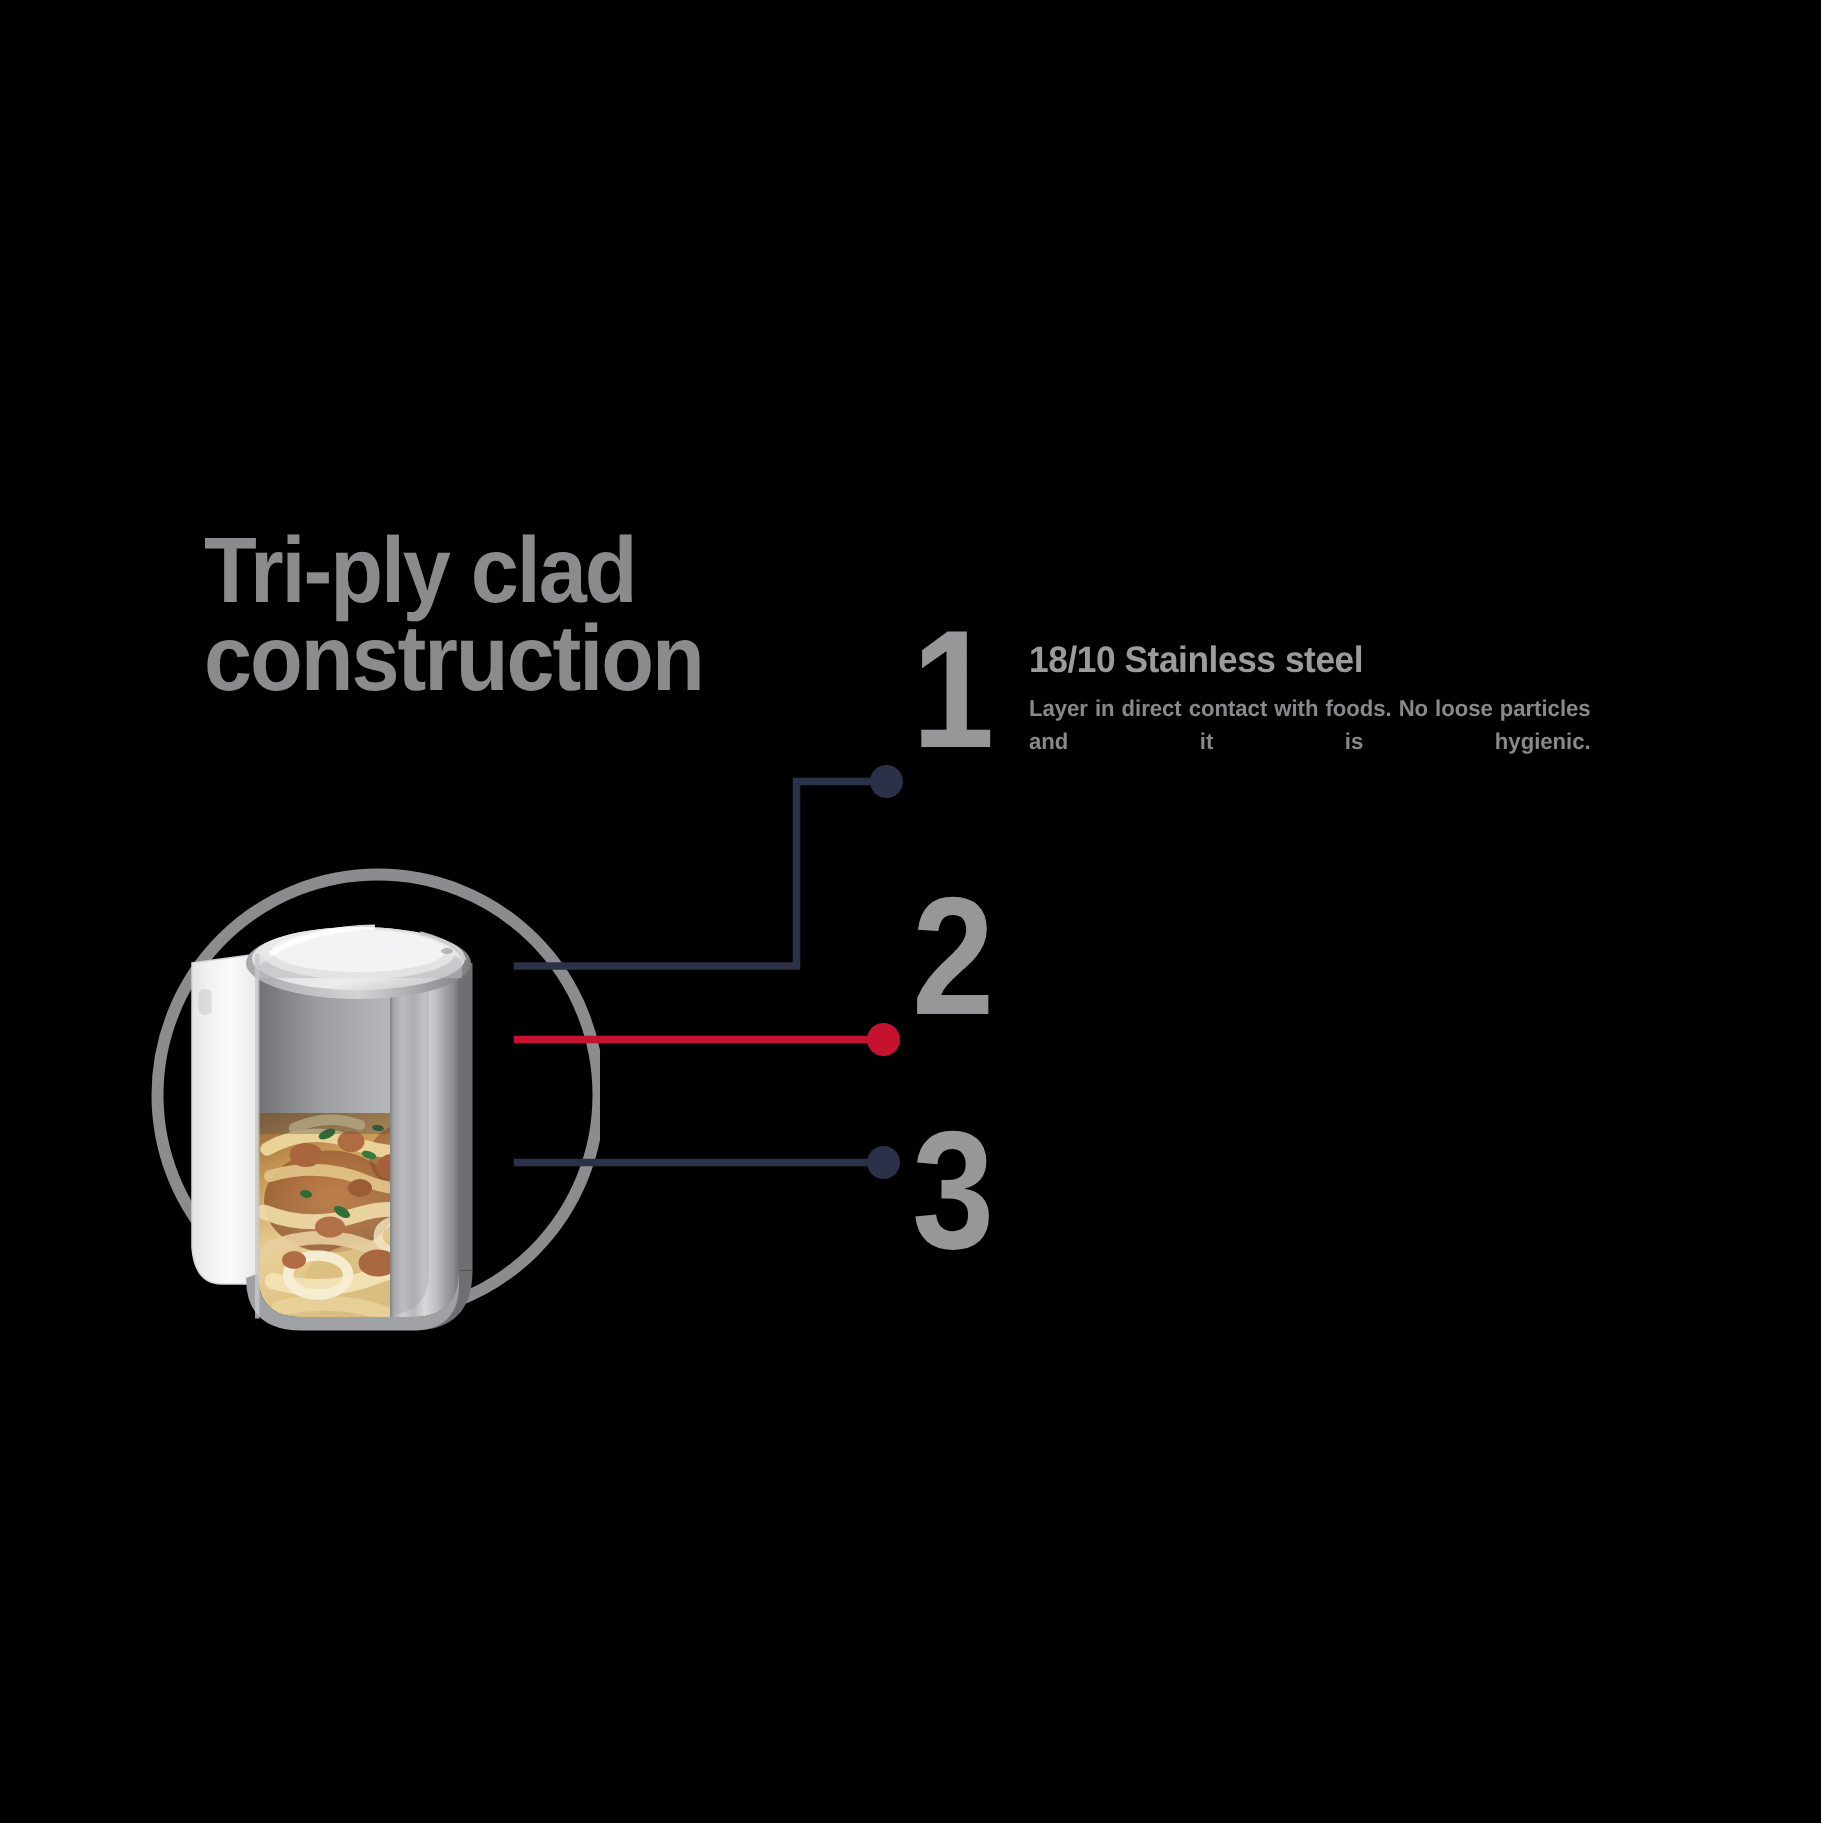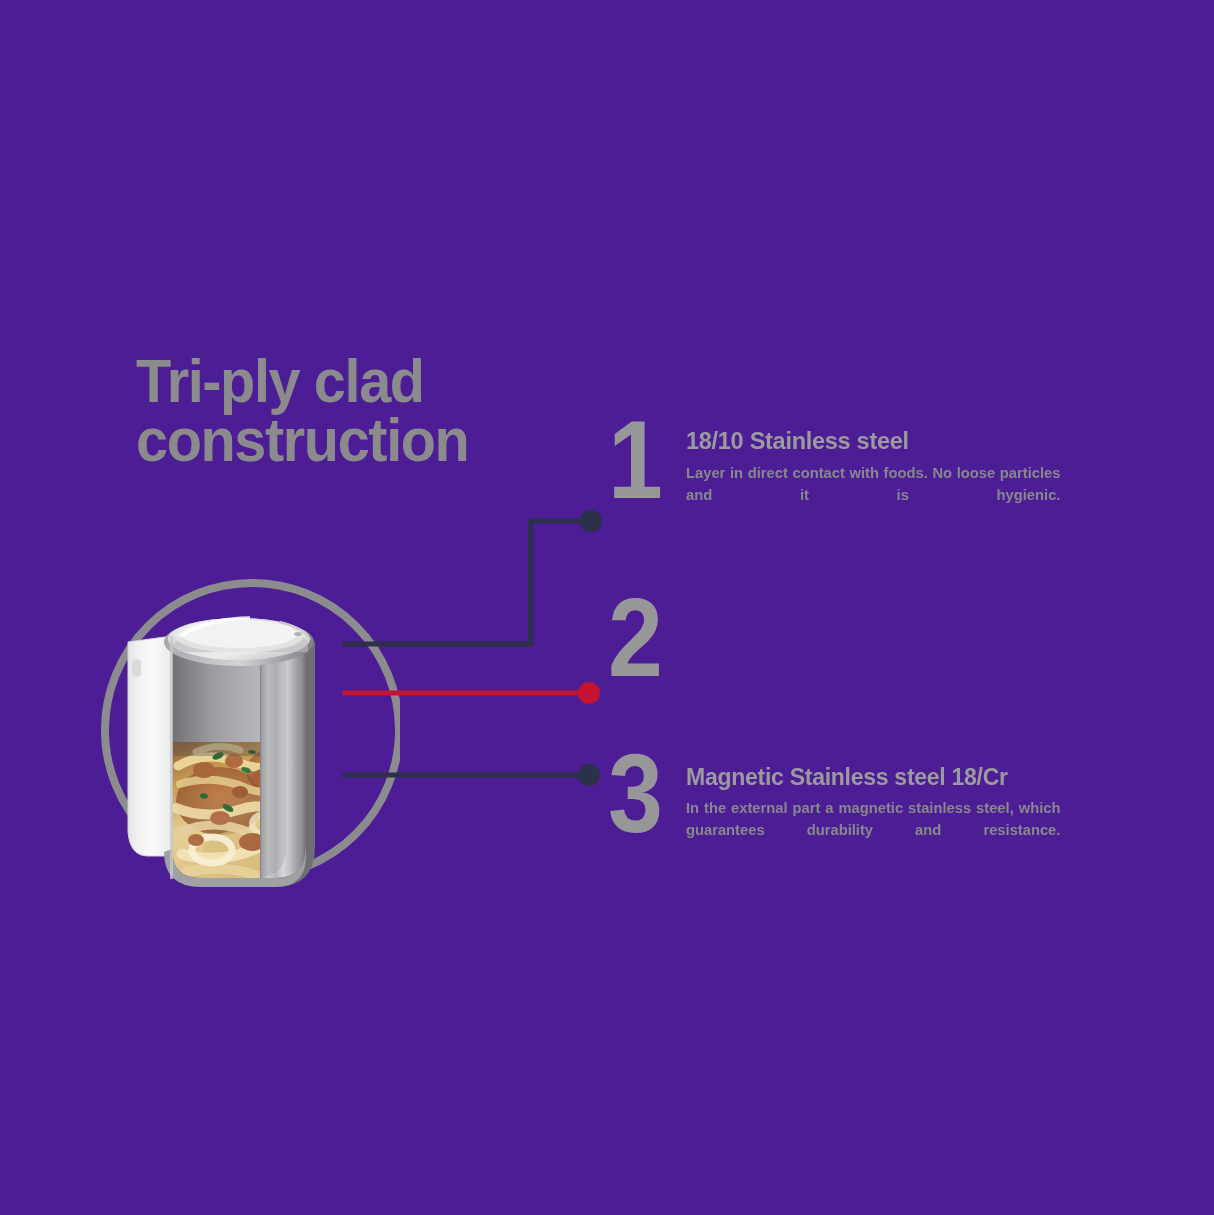--- a/index.html
+++ b/index.html
@@ -12,21 +12,21 @@
     height: 1215px;
     position: relative;
     overflow: hidden;
     font-family: "Liberation Sans", sans-serif;
     -webkit-font-smoothing: antialiased;
   }
 
   .canvas {
     position: absolute;
     inset: 0;
-    background: #4c1d95;
+    background: #000000;
     padding-left: 25px;
   }
 
   
   .title-block {
     position: absolute;
     left: 136px;
     top: 352px;
     width: 420px;
   }
@@ -295,19 +295,15 @@
       <div class="item-body">Layer in direct contact with foods. No loose particles and it is hygienic.</div>
     </div>
   </div>
 
   <div class="item item-2">
     <div class="numeral">2</div>
   </div>
 
   <div class="item item-3">
     <div class="numeral">3</div>
-    <div class="item-text">
-      <div class="item-heading">Magnetic Stainless steel 18/Cr</div>
-      <div class="item-body">In the external part a magnetic stainless steel, which guarantees durability and resistance.</div>
-    </div>
   </div>
 
 </div>
 
 </body></html>

